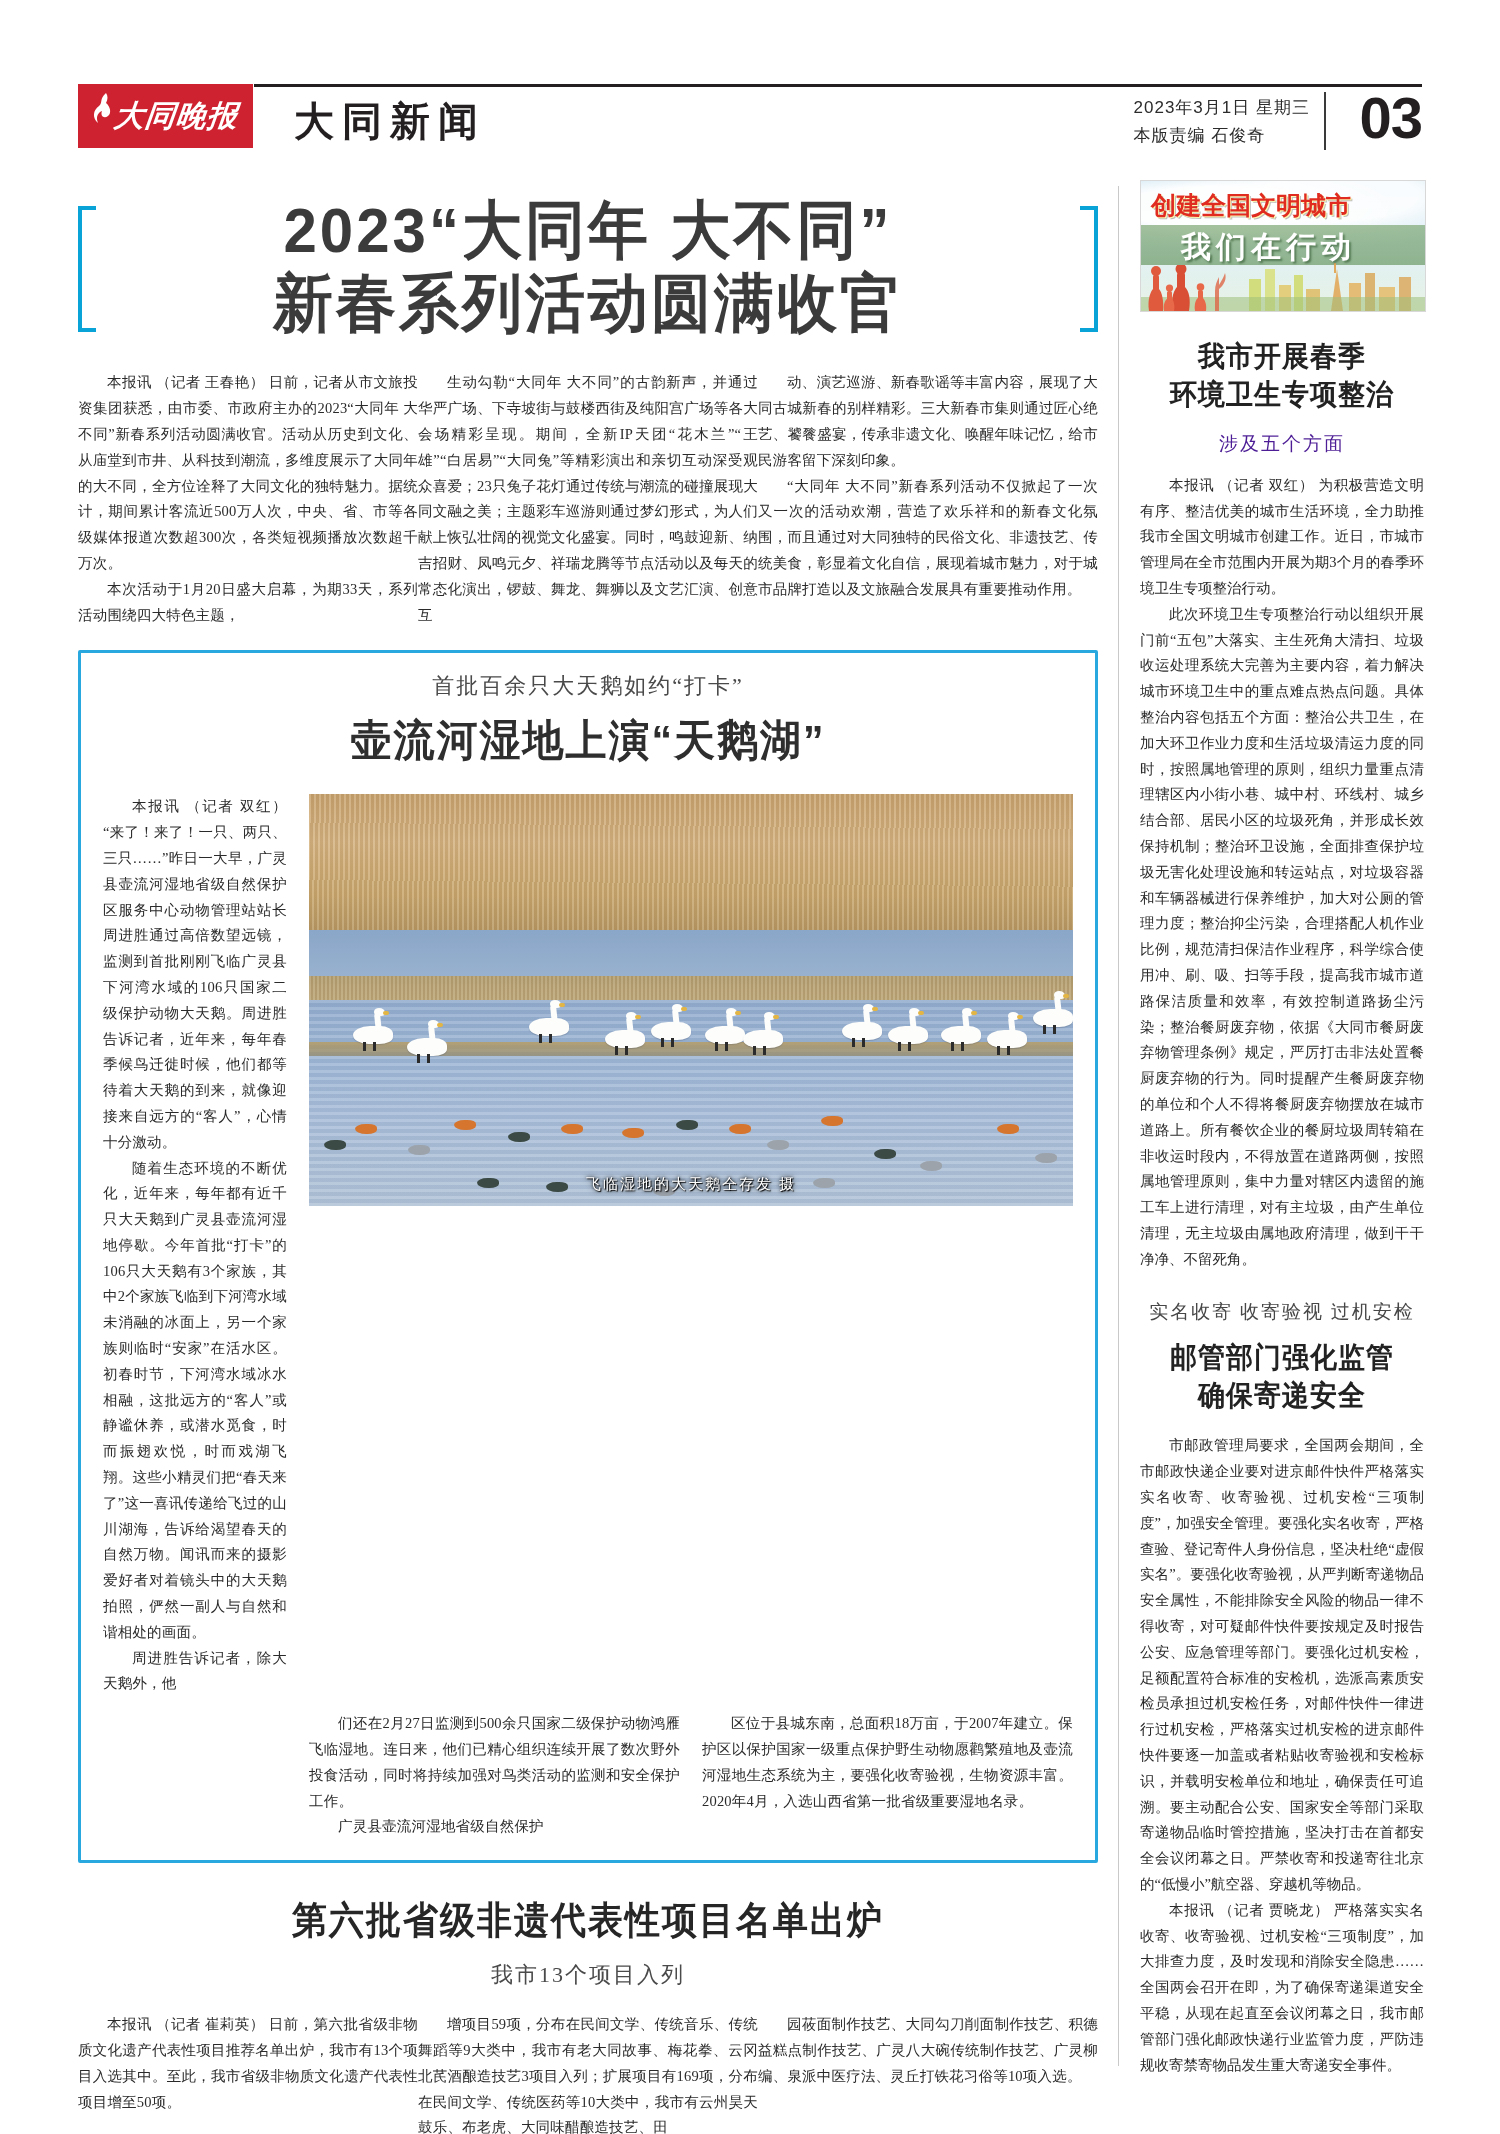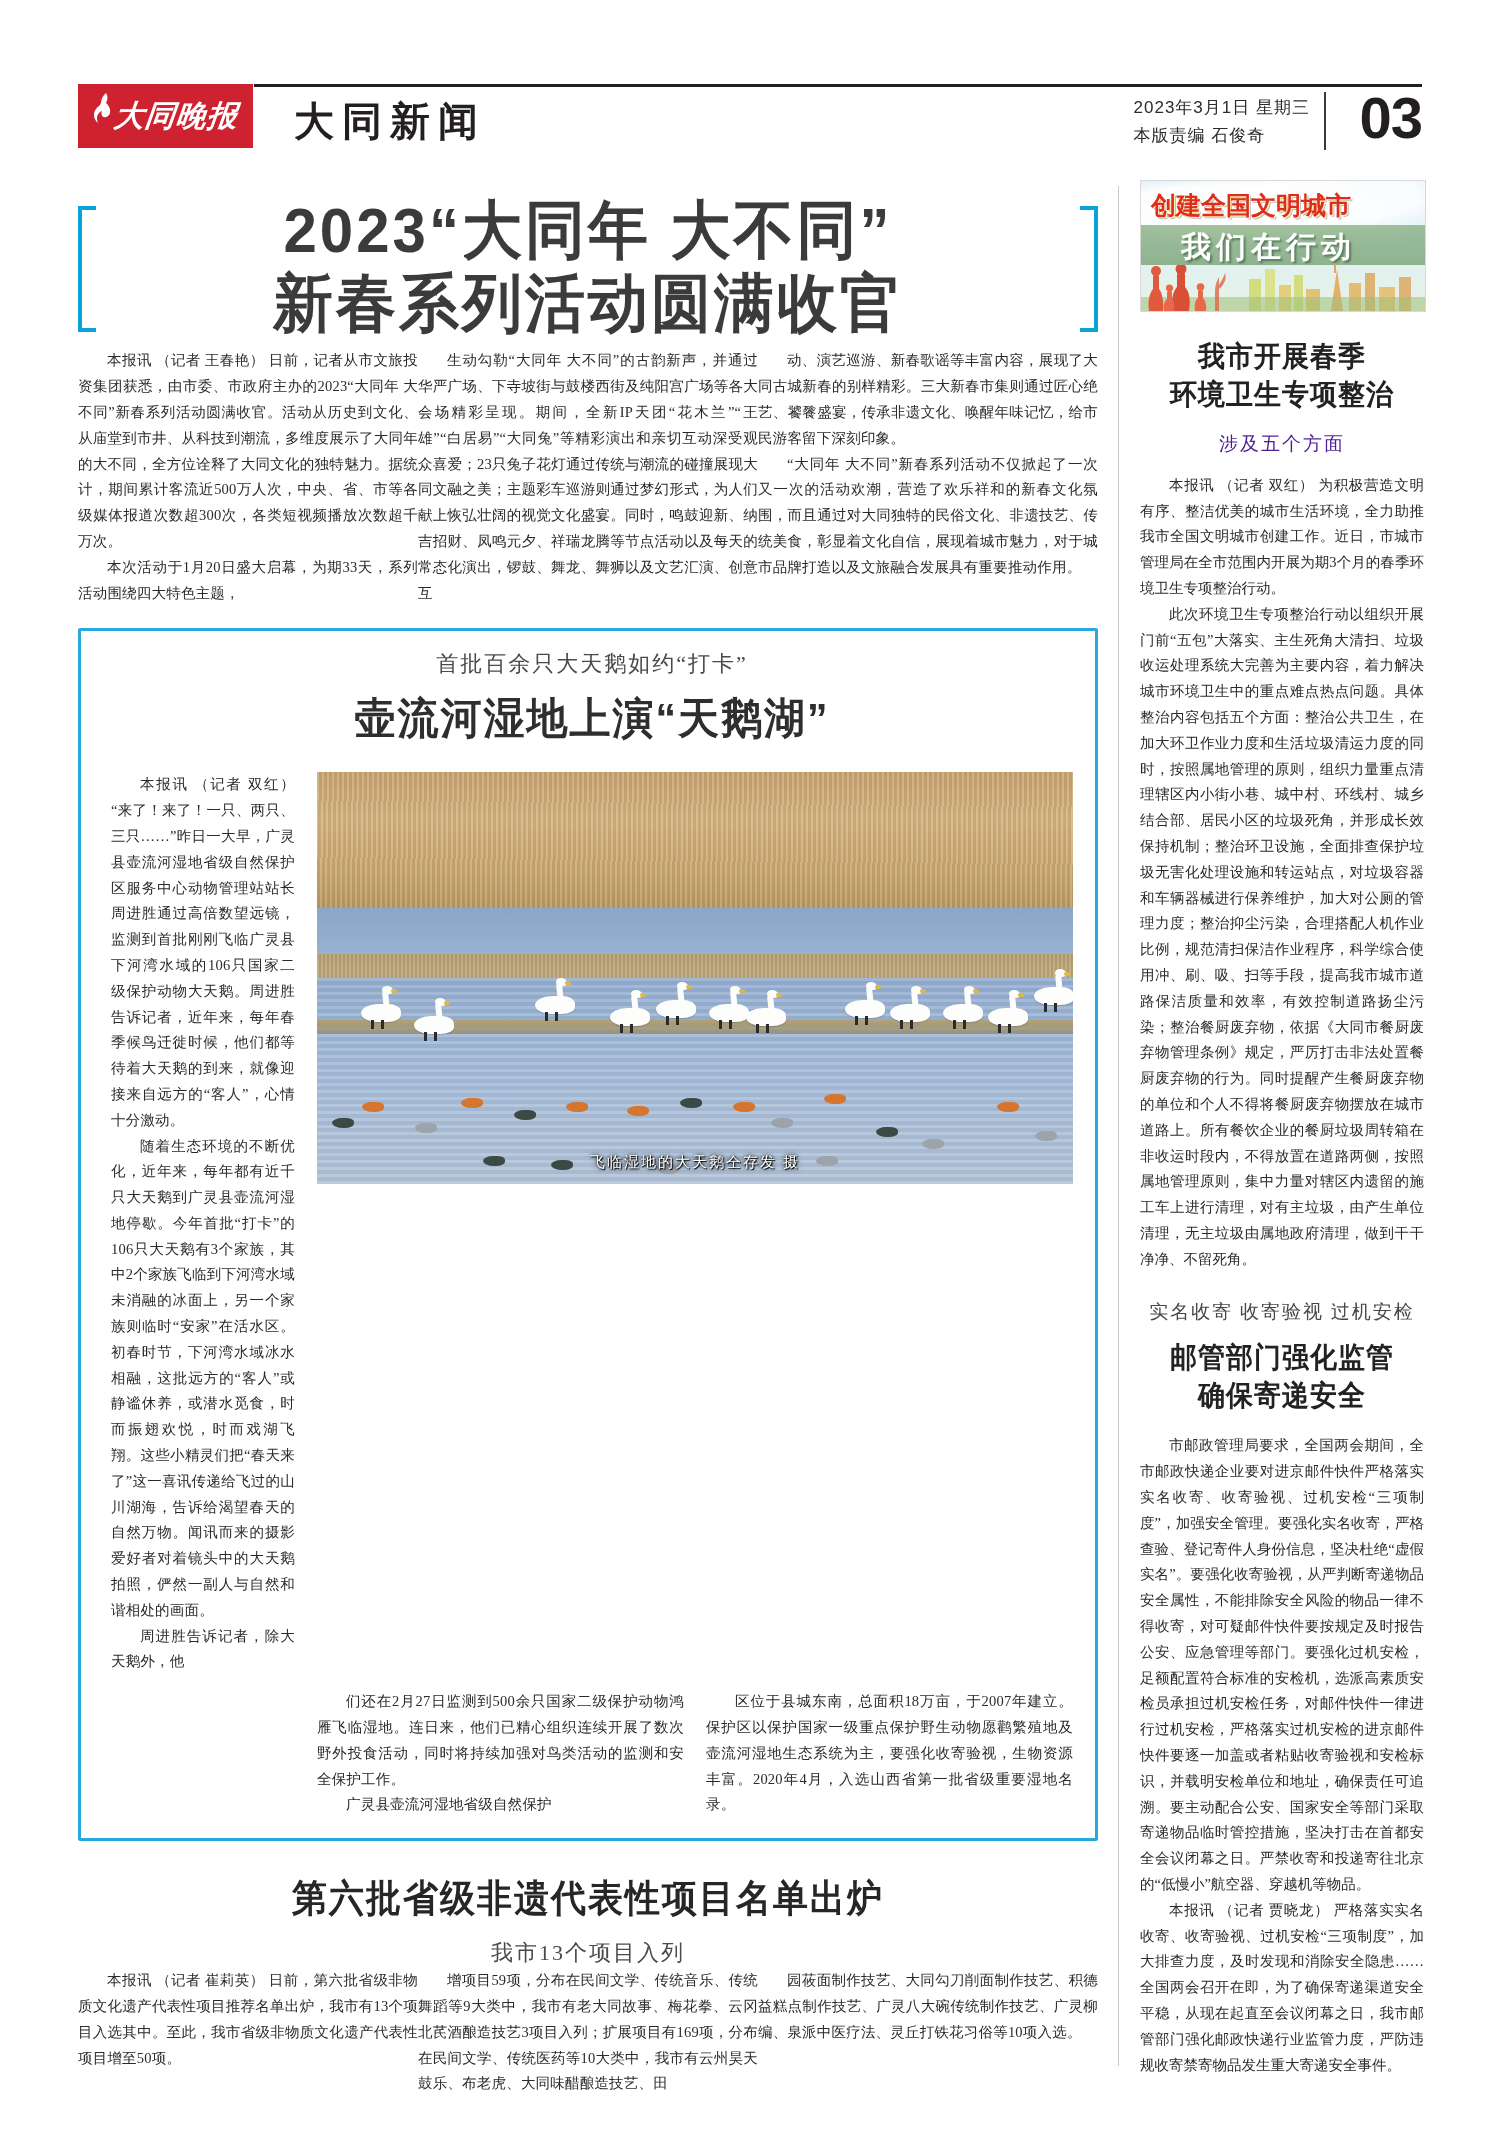--- a/index.html
+++ b/index.html
@@ -81,31 +81,31 @@
     letter-spacing:3px;color:#3b3b3b;
     margin:0;
     transform:scaleY(1.06);
   }
   .lead-sub{
     text-align:center;margin-top:30px;
     font-size:27px;letter-spacing:3px;color:#3a3a3a;
     font-family:"Liberation Serif","DejaVu Serif",serif;
   }
 
-  .cols3{display:flex;}
+  .cols3{display:flex;margin-top:22px;}
   .cols3 > div{flex:1;}
   .bodytext{
     font-size:14.5px;line-height:1.78;text-align:justify;
     color:#2a2a2a;letter-spacing:0.2px;
     font-family:"Liberation Serif","DejaVu Serif",serif;
   }
   .bodytext p{margin:0;text-indent:2em;}
   .blue-box{
     border:3px solid #29a8df;border-radius:2px;
-    margin-top:22px;padding:18px 22px 20px 30px;
+    margin-top:22px;padding:18px 22px 20px 22px;
     position:relative;
   }
 
   
   .kicker{
     text-align:center;font-size:22px;color:#4a4a4a;letter-spacing:2px;
     font-family:"Liberation Serif","DejaVu Serif",serif;
   }
   .h2{
     text-align:center;margin-top:12px;

